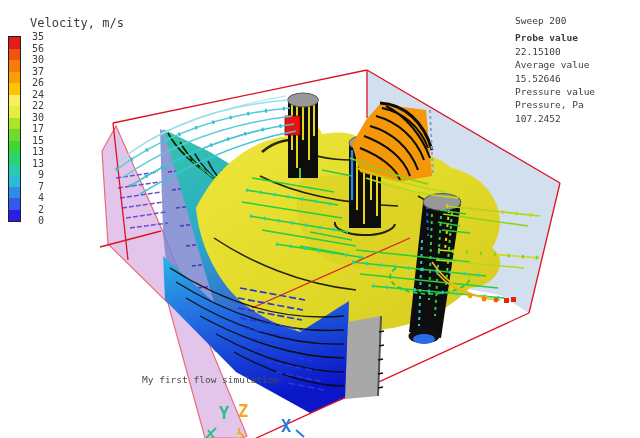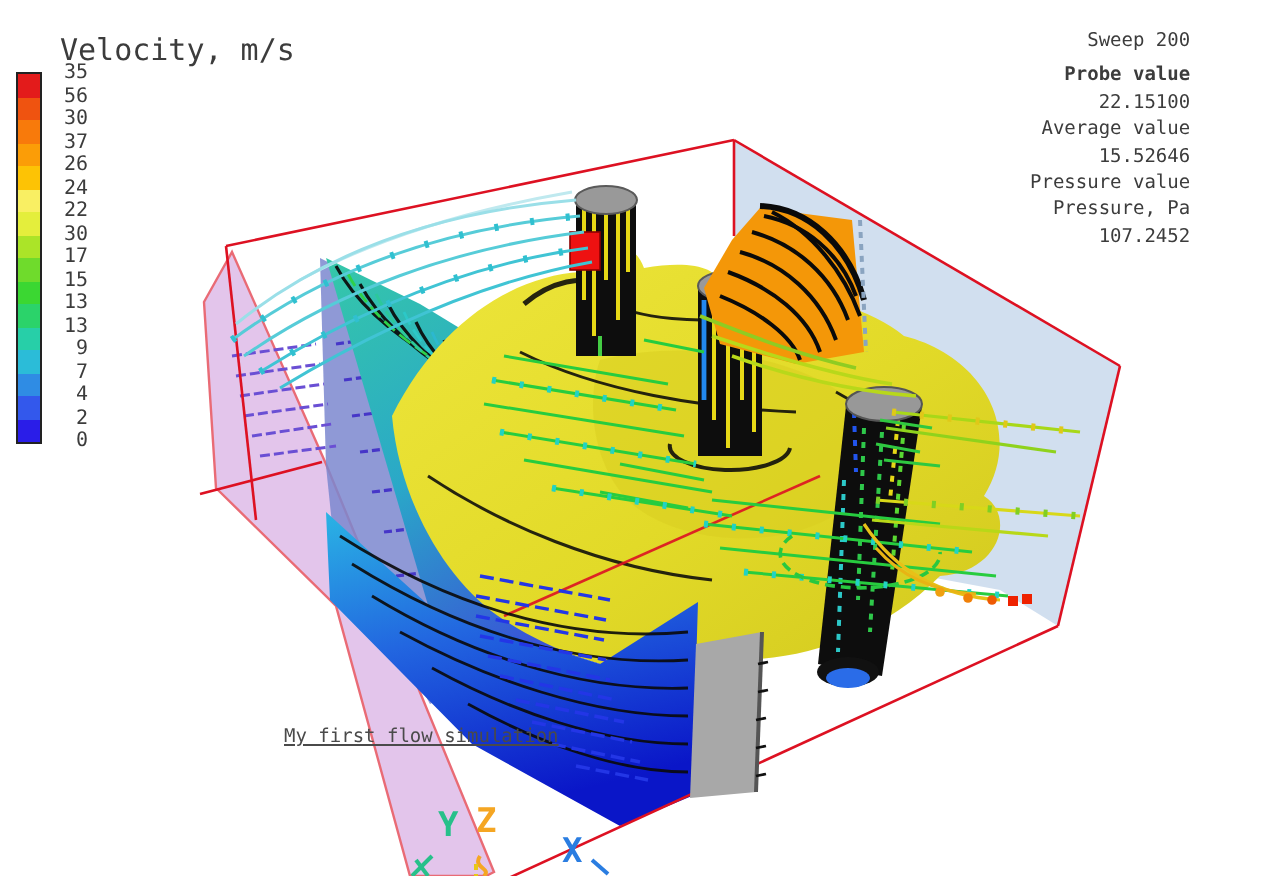--- a/index.html
+++ b/index.html
@@ -1,30 +1,30 @@
 <!DOCTYPE html>
 <html style="--box_red: #dd1122; --back_plane_blue: #c9d9ec; --side_plane_purple: #d2a3e0; --chip_red: #ee1111; --x_axis: #2a7de1; --y_axis: #27c08a; --z_axis: #f5a623; --text: #3c3c3c;"><head>
 <meta charset="utf-8">
 <style>
   html,body{margin:0;padding:0;background:#fff;}
   #stage{position:relative;width:640px;height:438px;overflow:hidden;background:#fff;
          font-family:"DejaVu Sans Mono","Liberation Mono",monospace;color:var(--text,#3c3c3c);}
   #scene-svg{position:absolute;left:0;top:0;}
   
-  #legend-title{position:absolute;left:30px;top:16px;font-size:15px;white-space:pre;}
+  #legend-title{position:absolute;left:30px;top:16px;font-size:12px;white-space:pre;}
   #colorbar{position:absolute;left:8px;top:36px;width:11px;height:184px;display:flex;flex-direction:column;border:1px solid #222;}
   #colorbar .cell{flex:1 1 auto;}
   #legend-labels{position:absolute;left:24px;top:31px;width:20px;text-align:right;}
   #legend-labels span{display:block;height:11.5px;line-height:11.5px;font-size:10px;}
   
   #info-panel{position:absolute;left:515px;top:14px;}
-  #info-panel div{height:13.4px;line-height:13.4px;font-size:9.5px;white-space:pre;text-align:right;}
+  #info-panel div{height:13.4px;line-height:13.4px;font-size:9.5px;white-space:pre;}
   #info-panel div:nth-child(2){margin-top:4px;font-weight:bold;}
   
-  #caption{position:absolute;left:142px;top:363px;font-size:9.5px;color:#4a4a4a;white-space:pre;text-decoration:underline;}
+  #caption{position:absolute;left:142px;top:374px;font-size:9.5px;color:#4a4a4a;white-space:pre;}
   
   .axis-letter{position:absolute;font-size:17px;font-weight:bold;font-family:"DejaVu Sans Mono",monospace;}
   #axis-y{left:219px;top:403px;color:var(--y_axis,#27c08a);}
   #axis-z{left:238px;top:401px;color:var(--z_axis,#f5a623);}
   #axis-x{left:281px;top:416px;color:var(--x_axis,#2a7de1);}
   
   .boxline{stroke:var(--box_red,#dd1122);stroke-width:1.3;fill:none;}
   .backplane{fill:var(--back_plane_blue,#c9d9ec);opacity:.85;}
   .purple{fill:var(--side_plane_purple,#d2a3e0);opacity:.62;stroke:var(--box_red,#dd1122);stroke-width:1.2;}
   .chip{fill:var(--chip_red,#ee1111);stroke:#8a0000;stroke-width:.8;}

